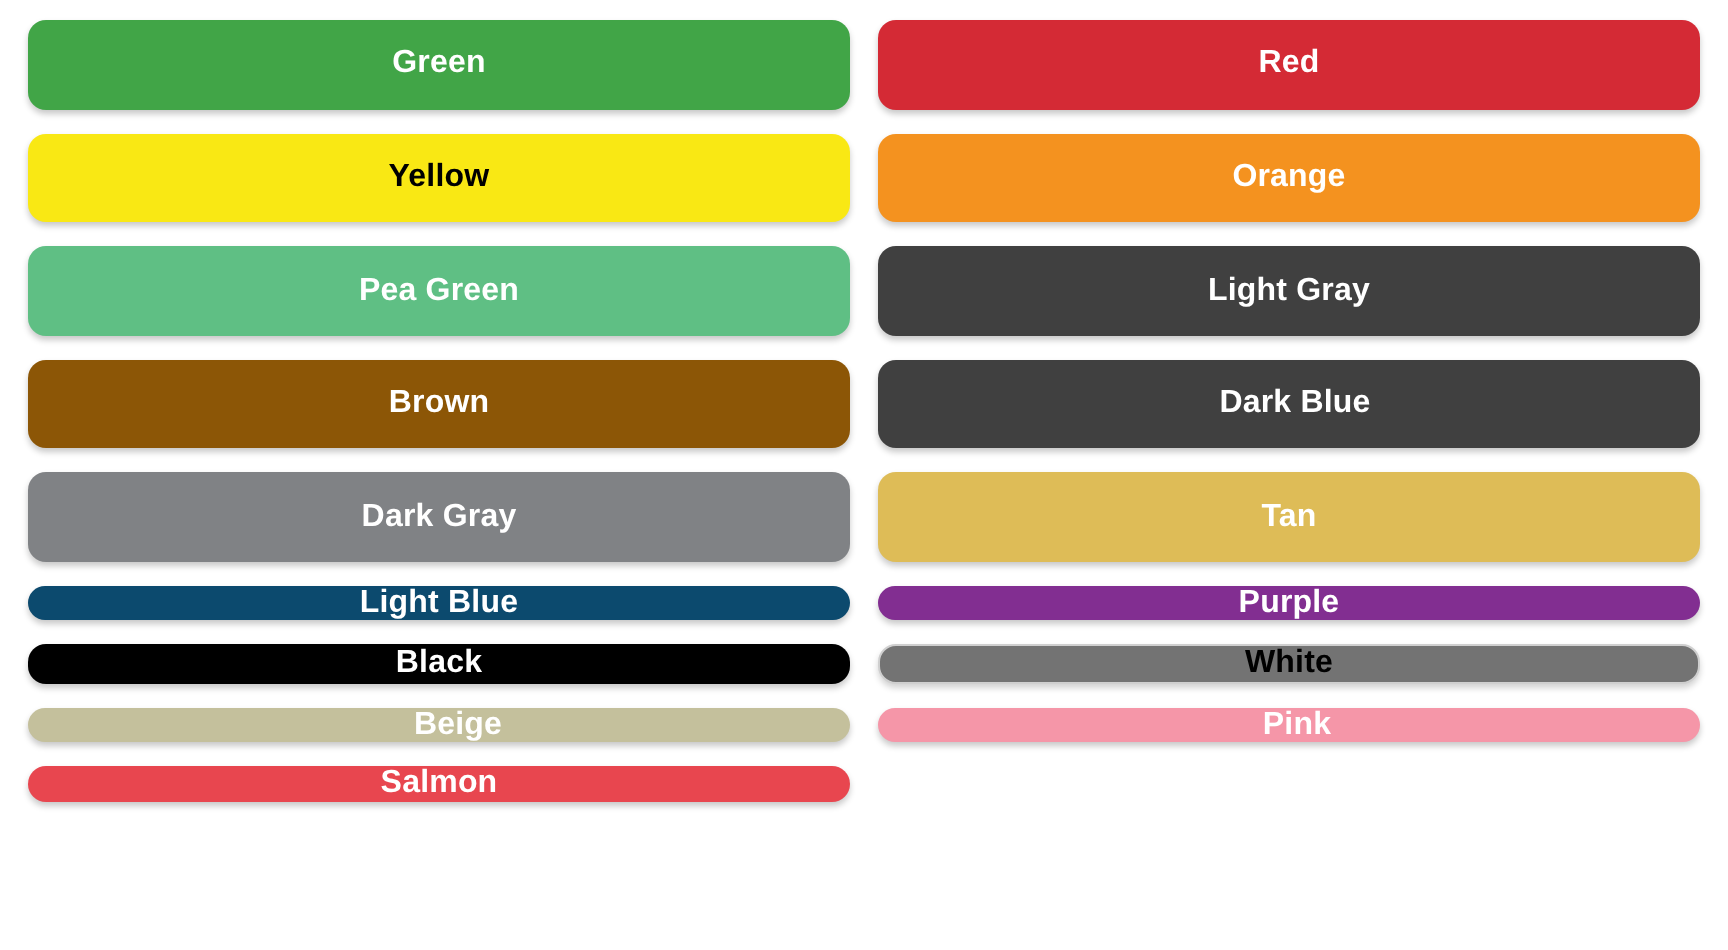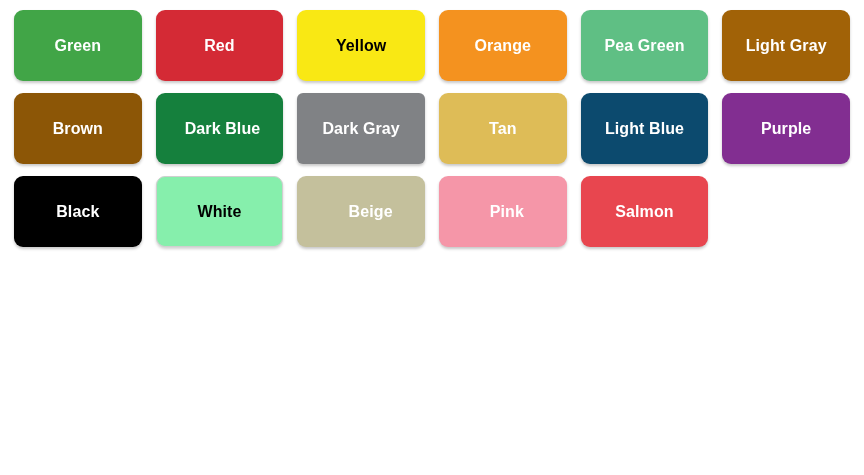--- a/index.html
+++ b/index.html
@@ -13,21 +13,21 @@
     font-family: "Liberation Sans", sans-serif;
     overflow: hidden;
   }
 
   #swatch-grid {
     box-sizing: border-box;
     width: 864px;
     height: 423px;
     padding: 10px 14px;
     display: grid;
-    grid-template-columns: repeat(6, 1fr);
+    grid-template-columns: repeat(2, 1fr);
     grid-template-rows: repeat(5, 1fr);
     column-gap: 14px;
     row-gap: 12px;
     align-content: start;
   }
 
   .swatch {
     position: relative;
     border-radius: 9px;
     display: flex;
@@ -67,45 +67,45 @@
     </div>
     <div class="swatch" style="background: rgb(249, 232, 20);">
       <span class="swatch-label" style="color: rgb(0, 0, 0);">Yellow</span>
     </div>
     <div class="swatch" style="background: rgb(244, 146, 31);">
       <span class="swatch-label" style="color: rgb(255, 255, 255);">Orange</span>
     </div>
     <div class="swatch" style="background: rgb(95, 191, 132);">
       <span class="swatch-label" style="color: rgb(255, 255, 255);">Pea Green</span>
     </div>
-    <div class="swatch" style="background: #a16207;">
+    <div class="swatch" style="background: #404040;">
       <span class="swatch-label" style="color: rgb(255, 255, 255);">Light Gray</span>
     </div>
     <div class="swatch" style="background: rgb(140, 86, 6);">
       <span class="swatch-label" style="color: rgb(255, 255, 255);">Brown</span>
     </div>
-    <div class="swatch" style="background: #15803d; padding-left: 6px;">
+    <div class="swatch" style="background: #404040; padding-left: 6px;">
       <span class="swatch-label" style="color: rgb(255, 255, 255);">Dark Blue</span>
     </div>
-    <div class="swatch" style="background: rgb(128, 130, 133); border-radius: 6px;">
+    <div class="swatch" style="background: rgb(128, 130, 133);">
       <span class="swatch-label" style="color: rgb(255, 255, 255);">Dark Gray</span>
     </div>
     <div class="swatch" style="background: rgb(222, 188, 87);">
       <span class="swatch-label" style="color: rgb(255, 255, 255);">Tan</span>
     </div>
     <div class="swatch" style="background: #0c4a6e;">
       <span class="swatch-label" style="color: rgb(255, 255, 255);">Light Blue</span>
     </div>
     <div class="swatch" style="background: rgb(130, 46, 145);">
       <span class="swatch-label" style="color: rgb(255, 255, 255);">Purple</span>
     </div>
     <div class="swatch" style="background: rgb(0, 0, 0);">
       <span class="swatch-label" style="color: rgb(255, 255, 255);">Black</span>
     </div>
-    <div class="swatch outlined" style="background: #86efac;">
+    <div class="swatch outlined" style="background: #737373;">
       <span class="swatch-label" style="color: rgb(0, 0, 0);">White</span>
     </div>
     <div class="swatch" style="background: rgb(196, 192, 156); padding-left: 19px;">
       <span class="swatch-label" style="color: rgb(255, 255, 255);">Beige</span>
     </div>
     <div class="swatch" style="background: rgb(245, 150, 168); padding-left: 8px;">
       <span class="swatch-label" style="color: rgb(255, 255, 255);">Pink</span>
     </div>
     <div class="swatch" style="background: rgb(232, 70, 79);">
       <span class="swatch-label" style="color: rgb(255, 255, 255);">Salmon</span>

